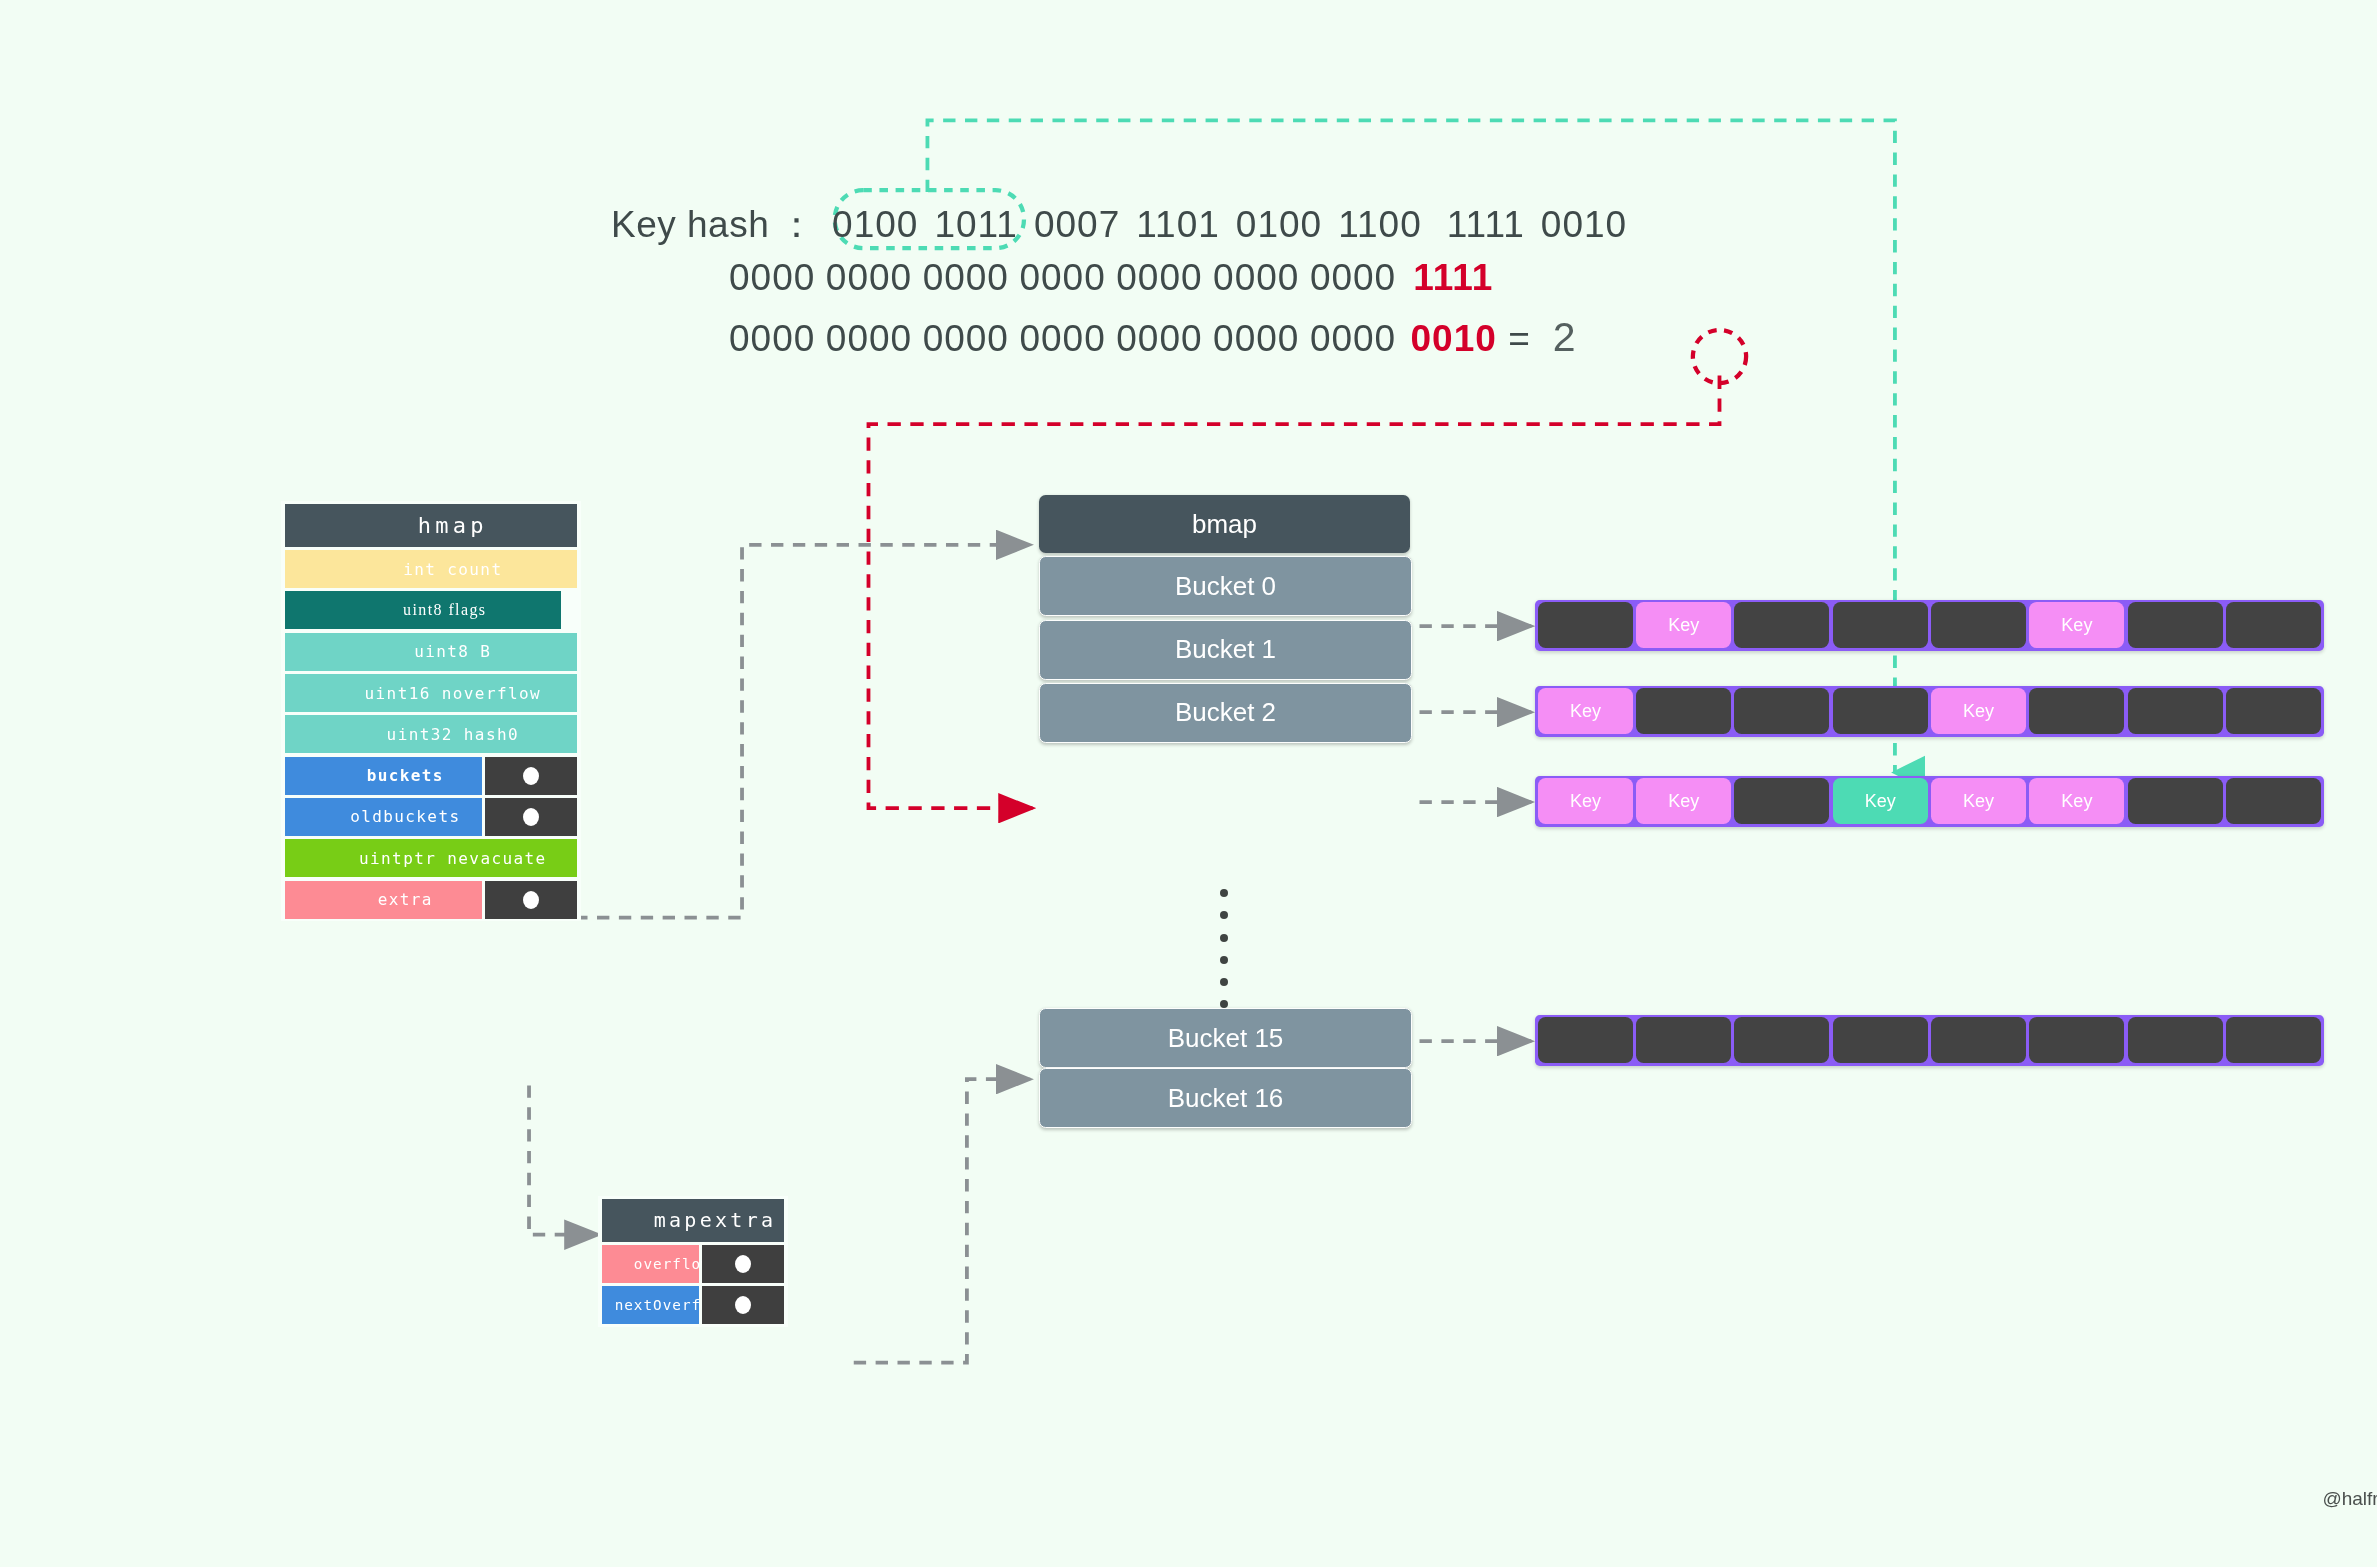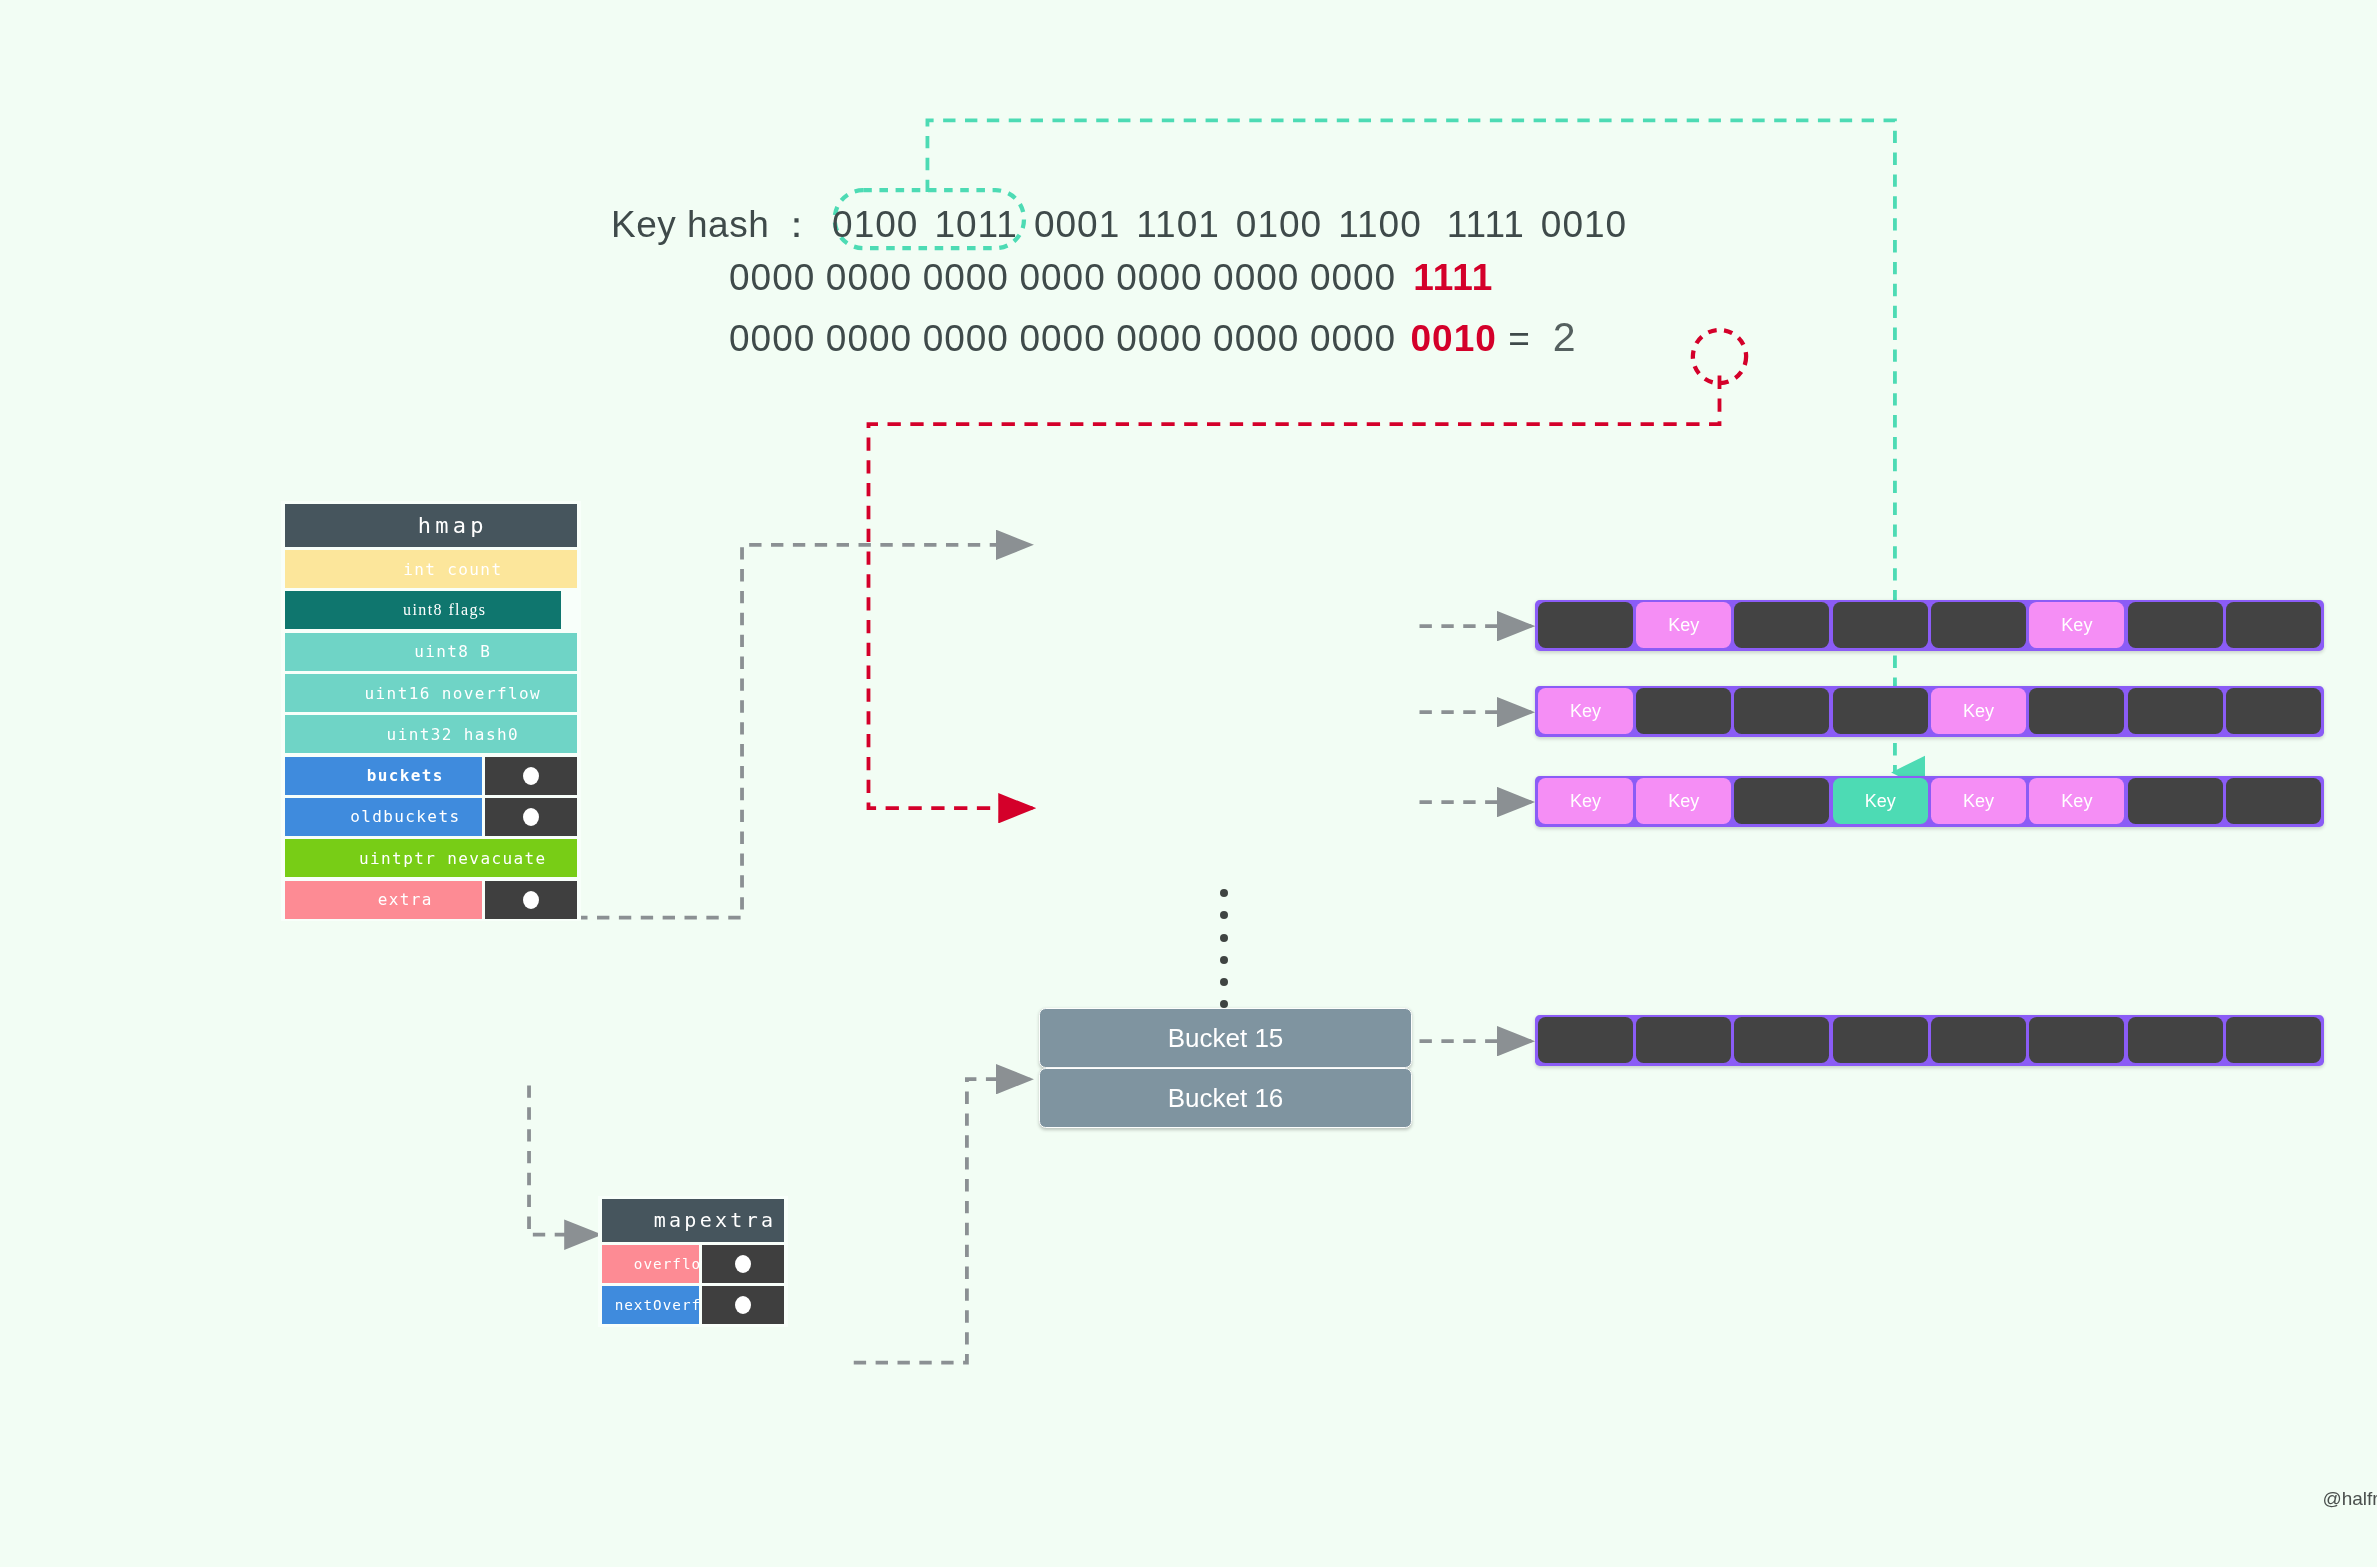--- a/index.html
+++ b/index.html
@@ -129,21 +129,21 @@
     </g>
   </svg>
 
   <div class="hash-block">
 
     <div class="hash-row">
       <span class="hash-label">Key hash</span>
       <span class="hash-colon">：</span>
       <span class="grp" style="margin-left:8.6px">0100</span>
       <span class="grp" style="margin-left:16px">1011</span>
-      <span class="grp" style="margin-left:16px">0001</span>
+      <span class="grp" style="margin-left:16px">0007</span>
       <span class="grp" style="margin-left:16px">1101</span>
       <span class="grp" style="margin-left:16px">0100</span>
       <span class="grp" style="margin-left:16px">1100</span>
       <span class="grp" style="margin-left:25px">1111</span>
       <span class="grp" style="margin-left:16px">0010</span>
     </div>
 
     <div class="hash-row" style="margin-left:118px">
       <span class="grp">0000</span>
       <span class="grp" style="margin-left:10.5px">0000</span>
@@ -226,20 +226,28 @@
         </div>
         <div class="srow">
           <div class="cell" style="width: 97px; height: 38px; background: rgb(63, 139, 221); font-size: 14.3px; letter-spacing: 1px;">nextOverflow</div>
           <div class="ptrbox" style="width: 82px; height: 38px; margin-left: 3.3px;">
             <div class="dot"></div>
           </div>
         </div>
       </div>
   </div>
 
+  <div class="bucketlist">
+    <div class="bmap-head">bmap</div>
+    <div id="bucket-top">
+        <div class="bkt">Bucket 0</div>
+        <div class="bkt">Bucket 1</div>
+        <div class="bkt">Bucket 2</div>
+      </div>
+  </div>
 
   <div class="dots-vert" id="ellipsis-dots">
       <span></span>
       <span></span>
       <span></span>
       <span></span>
       <span></span>
       <span></span>
     </div>
 

